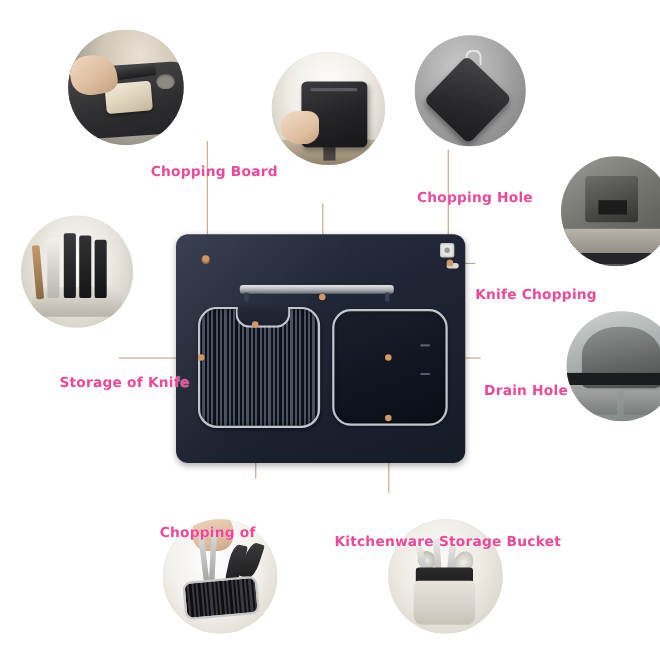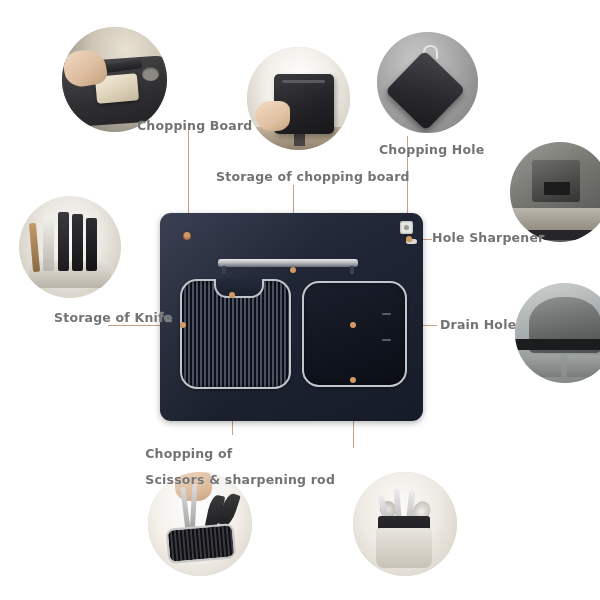--- a/index.html
+++ b/index.html
@@ -12,27 +12,28 @@
     width: 600px;
     height: 600px;
     background: #ffffff;
     overflow: hidden;
     font-family: "DejaVu Sans", "Liberation Sans", sans-serif;
   }
 
   
   .label {
     position: absolute;
-    color: #737373;
+    color: #ec4899;
     font-size: 12.5px;
     font-weight: bold;
     letter-spacing: 0.2px;
     line-height: 13px;
     white-space: pre;
     text-shadow: 0 0 1px rgba(255,255,255,0.9);
+    margin-top: 30px;
   }
 
   
   .leader {
     position: absolute;
     background: #c9a182;
   }
   .leader.v { width: 1px; }
   .leader.h { height: 1px; }
 
@@ -484,29 +485,28 @@
       <div style="position:absolute; left:12%; top:26%; width:7%; height:48%; background:linear-gradient(180deg,#c49a6b 0%,#8a6a44 100%); transform:rotate(-5deg); border-radius:2px;"></div>
       <div style="position:absolute; left:24%; top:20%; width:10%; height:54%; background:linear-gradient(180deg,#f2f0ec 0%,#b9b6b0 100%); border-radius:2px;"></div>
       <div style="position:absolute; left:38%; top:16%; width:11%; height:58%; background:linear-gradient(180deg,#3a3a3e 0%,#1b1b1f 100%); border-radius:2px;"></div>
       <div style="position:absolute; left:52%; top:18%; width:11%; height:56%; background:linear-gradient(180deg,#323236 0%,#161619 100%); border-radius:2px;"></div>
       <div style="position:absolute; left:66%; top:22%; width:10%; height:52%; background:linear-gradient(180deg,#2d2d31 0%,#141417 100%); border-radius:2px;"></div>
     </div>
   </div>
 
   <div class="label" style="left:137px; top:119px;">Chopping Board</div>
 
-  <div class="label" style="left:216px; top:170px;">Storage of chopping board</div>
 
   <div class="label" style="left:379px; top:143px;">Chopping Hole</div>
 
-  <div class="label" style="left:432px; top:231px;">Hole Sharpener</div>
+  <div class="label" style="left:432px; top:231px;">Knife Chopping</div>
 
   <div class="label" style="left:440px; top:318px;">Drain Hole</div>
 
   <div class="label" style="left:54px; top:311px;">Storage of Knife</div>
 
   <div class="label" style="left:127px; top:434px;">
     <span>Chopping of</span><br>
-    <span>Scissors &amp; sharpening rod</span>
-  </div>
-
+  </div>
+
+  <div class="label" style="left:304px; top:455px;">Kitchenware Storage Bucket</div>
 
 </div>
 
 </body></html>

